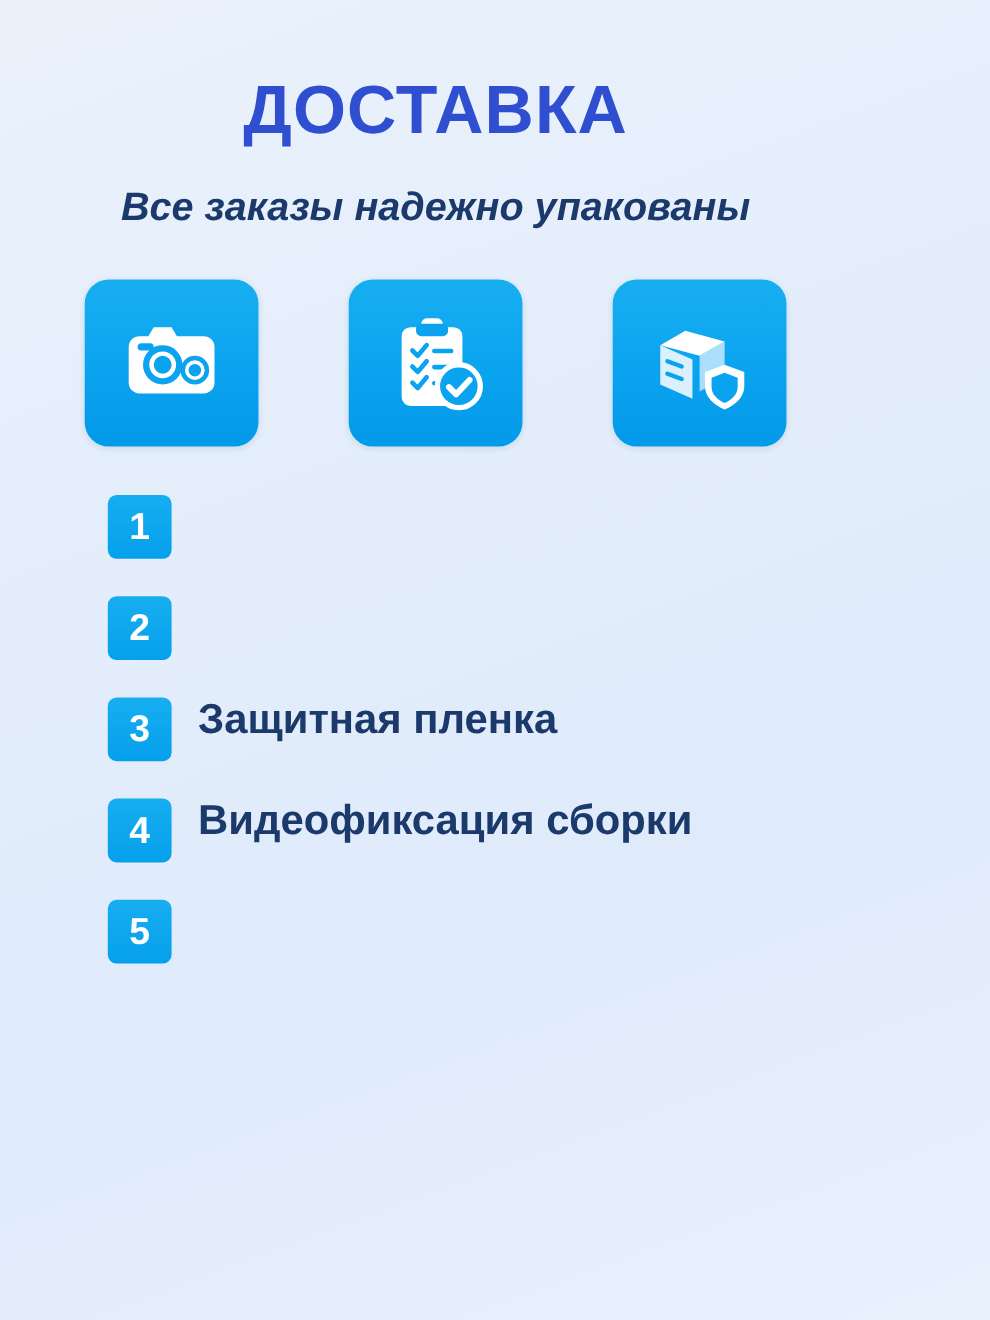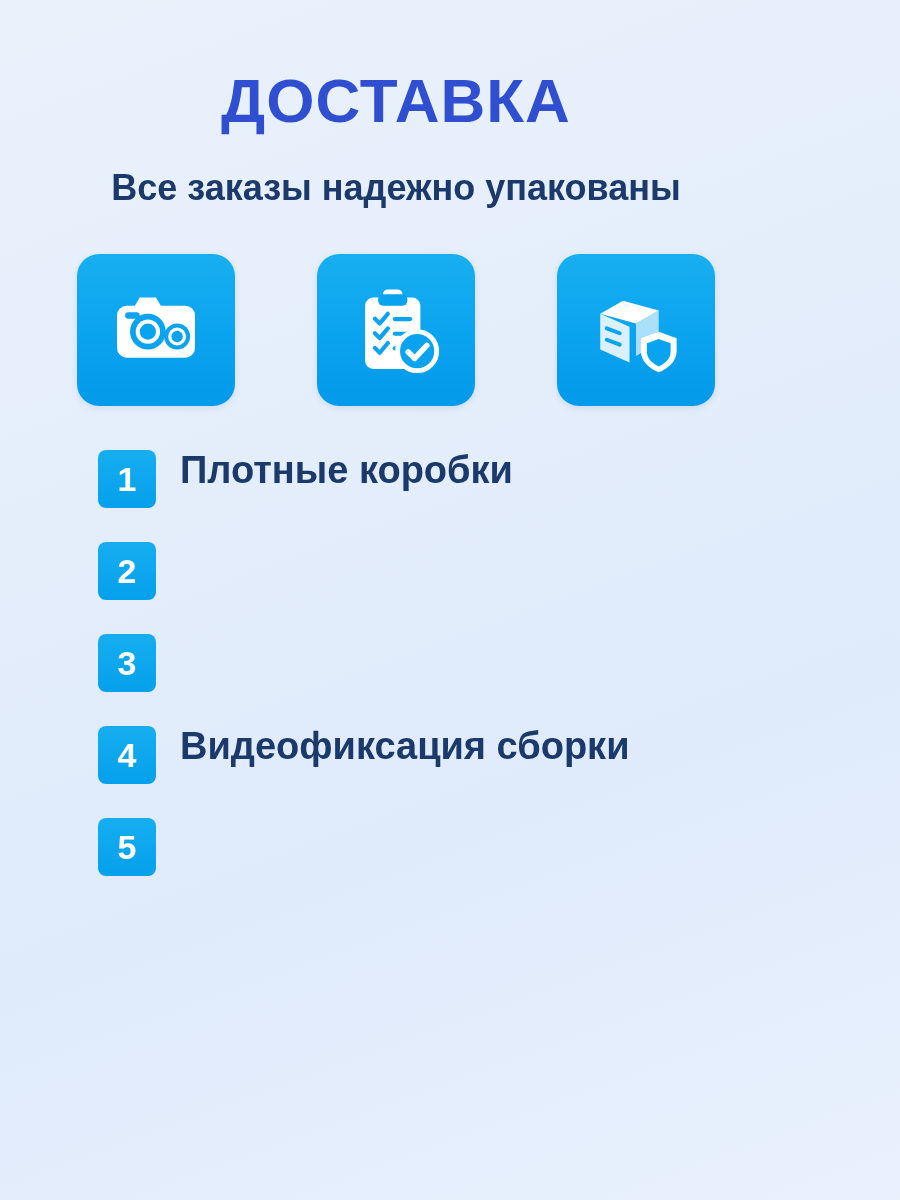--- a/index.html
+++ b/index.html
@@ -32,20 +32,21 @@
     line-height: 1.05;
     margin: 14px 0 0 0;
   }
   .subtitle {
     font-size: 36px;
     font-weight: 700;
     color: #1b3a6b;
     text-align: center;
     margin: 34px 0 0 0;
     line-height: 1.15;
+    font-style: italic;
   }
   .icons-row {
     display: flex;
     justify-content: center;
     gap: 82px;
     margin-top: 46px;
   }
   .icon-tile {
     width: 158px;
     height: 152px;
@@ -158,29 +159,29 @@
         </svg>
       </span>
     </div>
 
   </div>
 
   <div class="list">
 
     <div class="list-item">
       <div class="badge">1</div>
-      <div class="item-text">Плотные коробки</div>
     </div>
 
     <div class="list-item">
       <div class="badge">2</div>
     </div>
 
     <div class="list-item">
       <div class="badge">3</div>
+      <div class="item-text">Защитная пленка</div>
     </div>
 
     <div class="list-item">
       <div class="badge">4</div>
       <div class="item-text">Видеофиксация сборки</div>
     </div>
 
     <div class="list-item item-last">
       <div class="badge">5</div>
     </div>

